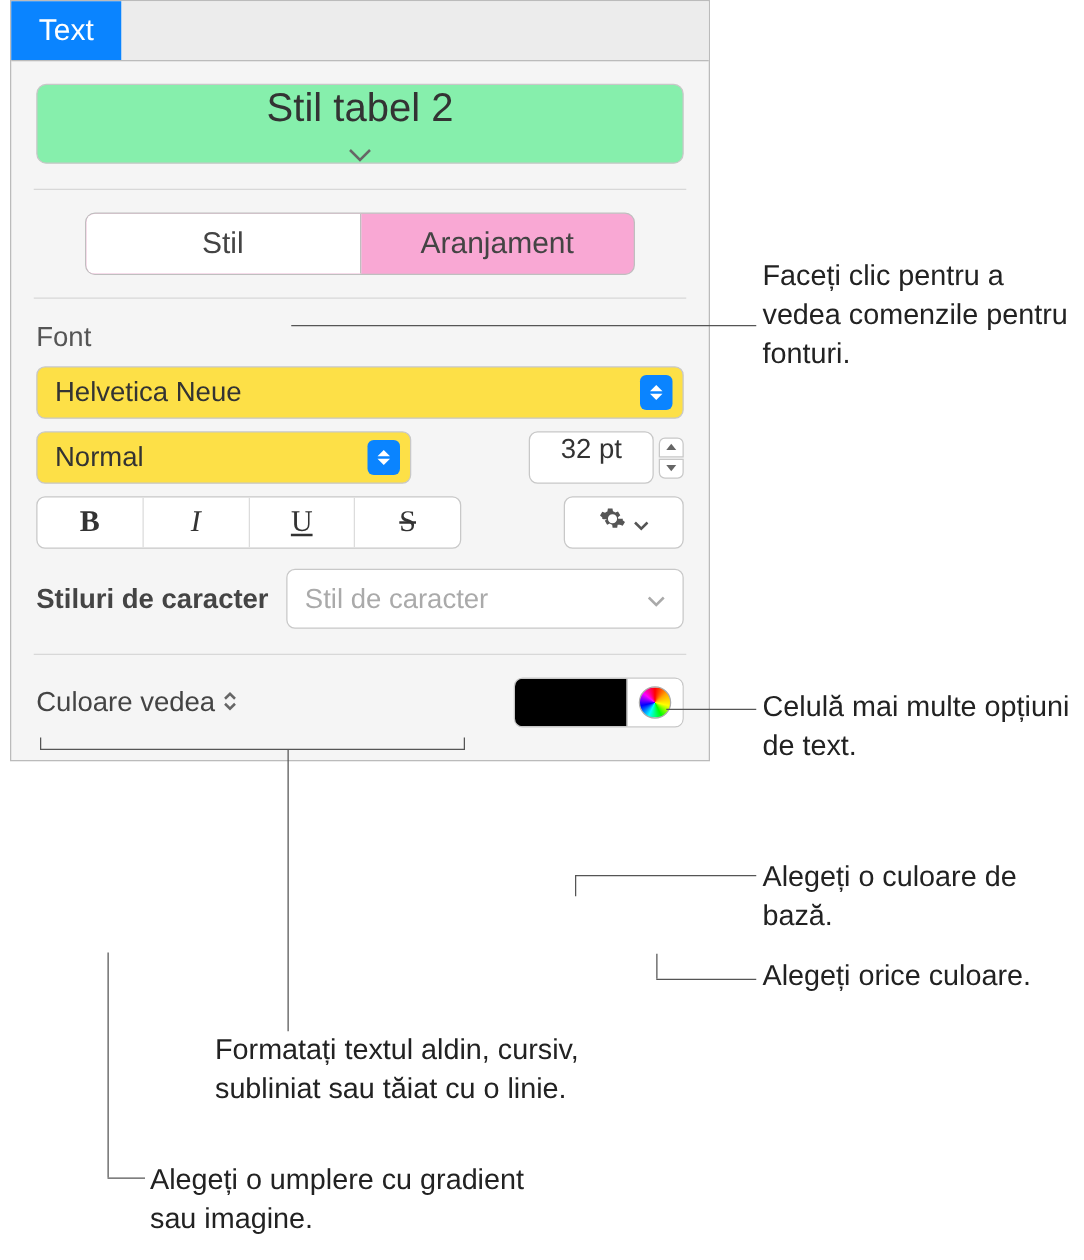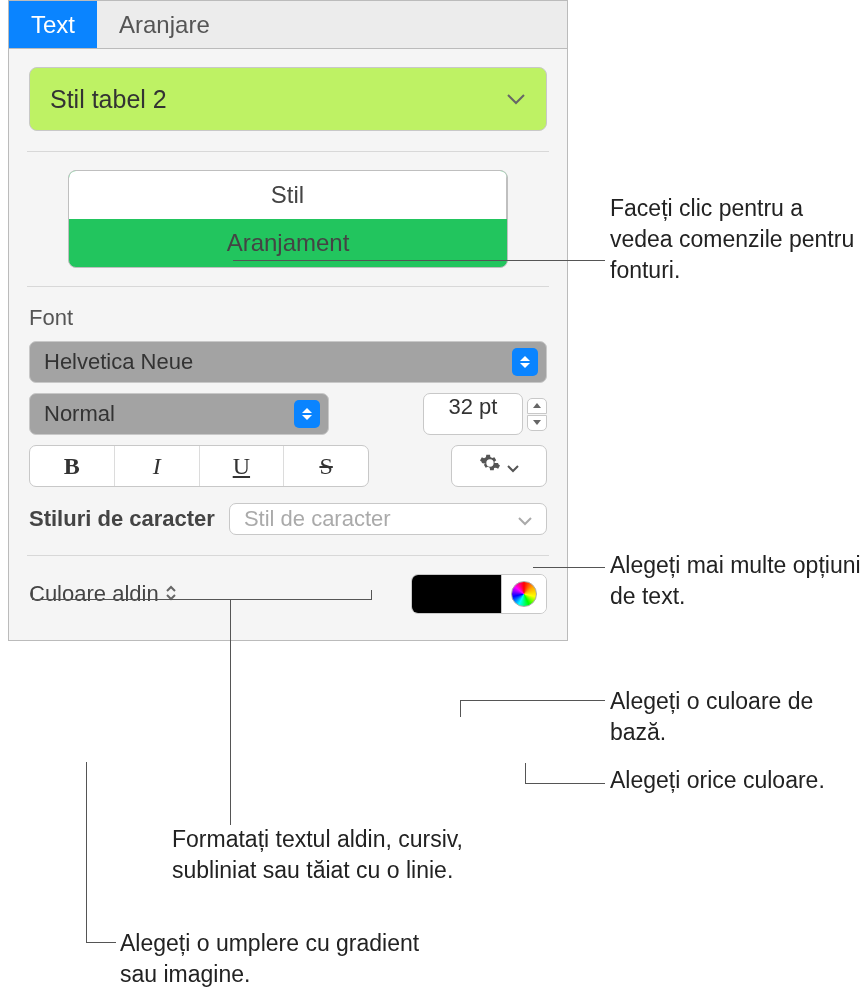--- a/index.html
+++ b/index.html
@@ -41,48 +41,48 @@
     .tabbar .tab.active {
       background: #0a84ff;
       color: #fff;
       border-right: none;
       border-left: none;
     }
     .inner {
       padding: 18px 20px 22px 20px;
     }
     .style-select {
-      background: #bef264;
+      background: #86efac;
       border: 1px solid #c8c8c8;
       border-radius: 8px;
       height: 64px;
       display: flex;
       align-items: center;
       justify-content: space-between;
       padding: 0 20px;
-      font-size: 25px;
+      font-size: 32px;
       color: #333;
       margin-bottom: 20px;
       cursor: pointer;
+      flex-direction: column;
     }
     .chev-down {
       width: 20px; height: 12px;
       display: inline-block;
     }
     .chev-down svg { display:block; }
     .hr { border: none; border-top: 1px solid #d8d8d8; margin: 0 -2px 18px -2px; }
     .seg-wrap { display:flex; justify-content:center; margin-bottom:18px;}
     .segmented {
       display: flex;
       border: 1px solid #bfbfbf;
       border-radius: 8px;
       overflow: hidden;
-      background: #22c55e;
+      background: #f9a8d4;
       width: 440px;
-      flex-direction: column;
     }
     .segmented .seg {
       flex: 1;
       text-align: center;
       padding: 10px 0;
       font-size: 24px;
       color: #444;
       cursor: pointer;
     }
     .segmented .seg.active {
@@ -94,21 +94,21 @@
       color: #555;
       margin: 14px 0 10px 0;
     }
     .field-row {
       display: flex;
       gap: 10px;
       margin-bottom: 10px;
       align-items: stretch;
     }
     .popup {
-      background: #a3a3a3;
+      background: #fde047;
       border: 1px solid #c8c8c8;
       border-radius: 7px;
       height: 42px;
       display: flex;
       align-items: center;
       padding: 0 8px 0 14px;
       font-size: 22px;
       color: #333;
       flex: 1;
       cursor: pointer;
@@ -197,21 +197,21 @@
       gap: 6px;
       cursor: pointer;
     }
     .row-between {
       display:flex;
       justify-content: space-between;
       align-items:center;
       gap: 14px;
     }
     .char-style-popup {
-      background:#fff;border:1px solid #c8c8c8;border-radius:7px;height:32px;
+      background:#fff;border:1px solid #c8c8c8;border-radius:7px;height:48px;
       display:flex;align-items:center;justify-content:space-between;
       padding:0 14px;font-size:22px;color:#aaa;flex:1;cursor:pointer;
       min-width: 250px;
     }
     .inline-label { font-size:22px;color:#444;font-weight:bold; }
     .label-popup {
       display:flex;align-items:center;gap:6px;cursor:pointer;
       color:#444;font-size:22px;
     }
     .color-well-group{
@@ -252,21 +252,20 @@
       width:1px;
     }
   </style>
 </head>
 <body>
 
 <div class="panel">
 
   <div class="tabbar">
     <div class="tab active">Text</div>
-    <div class="tab">Aranjare</div>
   </div>
 
   <div class="inner">
 
     <div class="style-select">
       <span>Stil tabel 2</span>
       <span class="chev-down">
         <svg viewBox="0 0 20 12">
             <polyline points="2,2 10,10 18,2" fill="none" stroke="#666" stroke-width="2"></polyline>
           </svg>
@@ -348,44 +347,44 @@
               <polyline points="1,1 7,7 13,1" fill="none" stroke="#aaa" stroke-width="2"></polyline>
             </svg>
         </span>
       </div>
     </div>
 
     <hr class="hr" style="margin-top:20px">
 
     <div class="field-row row-between" style="margin-top:6px;margin-bottom:4px">
       <div class="label-popup">
-        <span>Culoare aldin</span>
+        <span>Culoare vedea</span>
         <span>
           <svg width="12" height="16" viewBox="0 0 12 16">
             <polyline points="2,6 6,2 10,6" fill="none" stroke="#666" stroke-width="2"></polyline>
             <polyline points="2,10 6,14 10,10" fill="none" stroke="#666" stroke-width="2"></polyline>
           </svg>
         </span>
       </div>
       <div class="color-well-group">
         <div class="color-well"></div>
         <div class="color-wheel">
           <div class="color-wheel-circle"></div>
         </div>
       </div>
     </div>
 
   </div>
 </div>
 
 <div class="leader" style="left:233px;top:260px;width:372px"></div>
-<div class="callout" style="left:610px;top:193px">Faceți clic pentru a vedea comenzile pentru fonturi.</div>
+<div class="callout" style="left:610px;top:205px">Faceți clic pentru a vedea comenzile pentru fonturi.</div>
 
 <div class="leader" style="left:533px;top:567px;width:72px"></div>
-<div class="callout" style="left:610px;top:550px">Alegeți mai multe opțiuni de text.</div>
+<div class="callout" style="left:610px;top:550px">Celulă mai multe opțiuni de text.</div>
 
 <div class="leader-v" style="left:460px;top:700px;height:17px"></div>
 <div class="leader" style="left:460px;top:700px;width:145px"></div>
 <div class="callout" style="left:610px;top:686px">Alegeți o culoare de bază.</div>
 
 <div class="leader-v" style="left:525px;top:763px;height:20px"></div>
 <div class="leader" style="left:525px;top:783px;width:80px"></div>
 <div class="callout" style="left:610px;top:765px">Alegeți orice culoare.</div>
 
 <div class="bracket-h" style="left:32px;top:590px;width:340px"></div>

